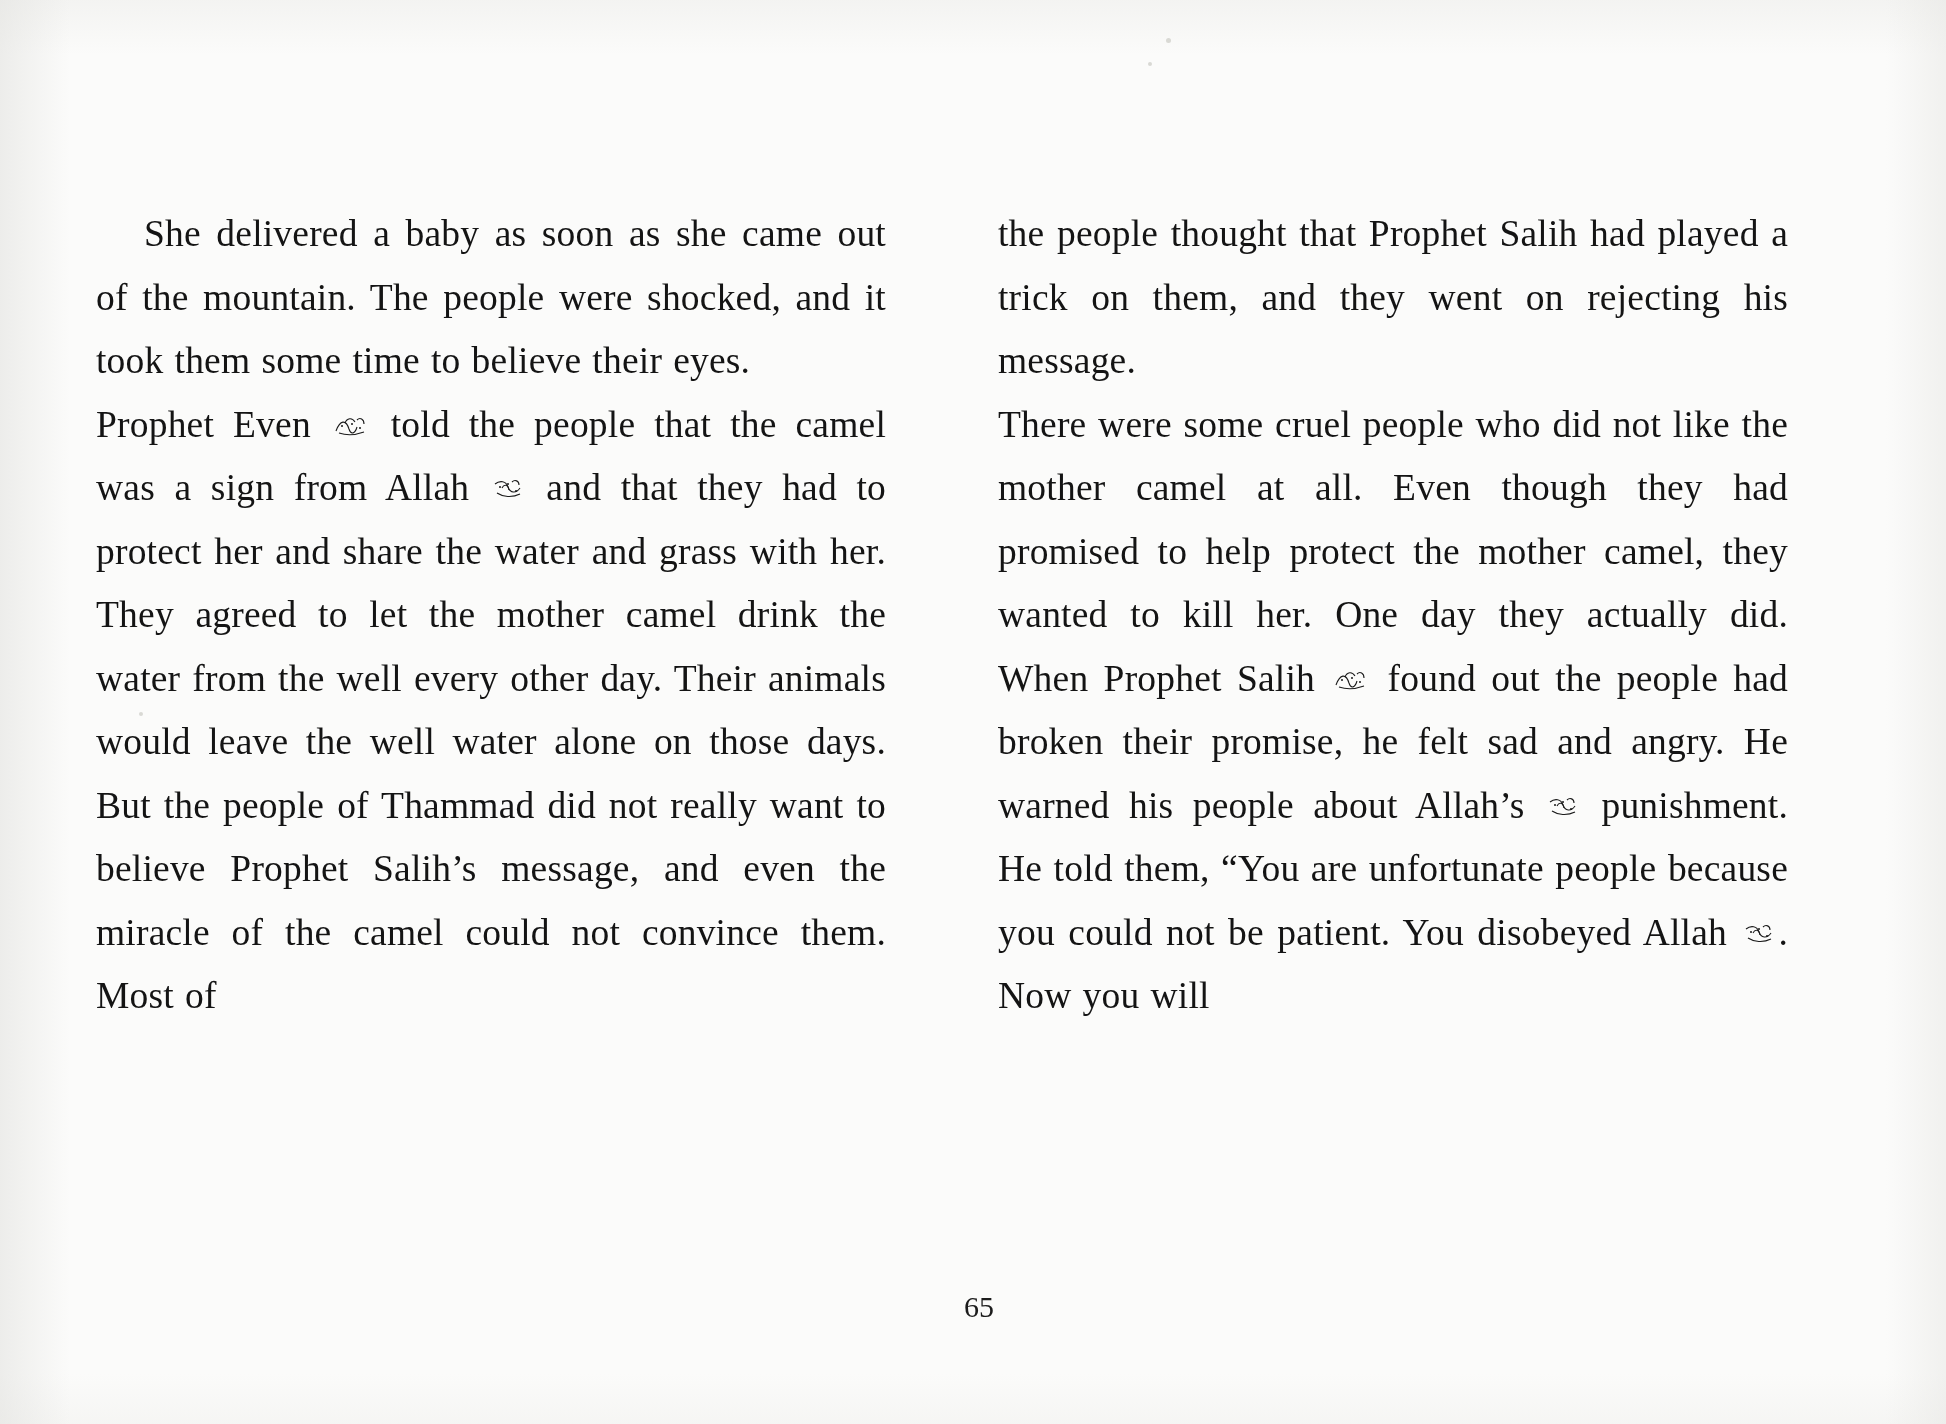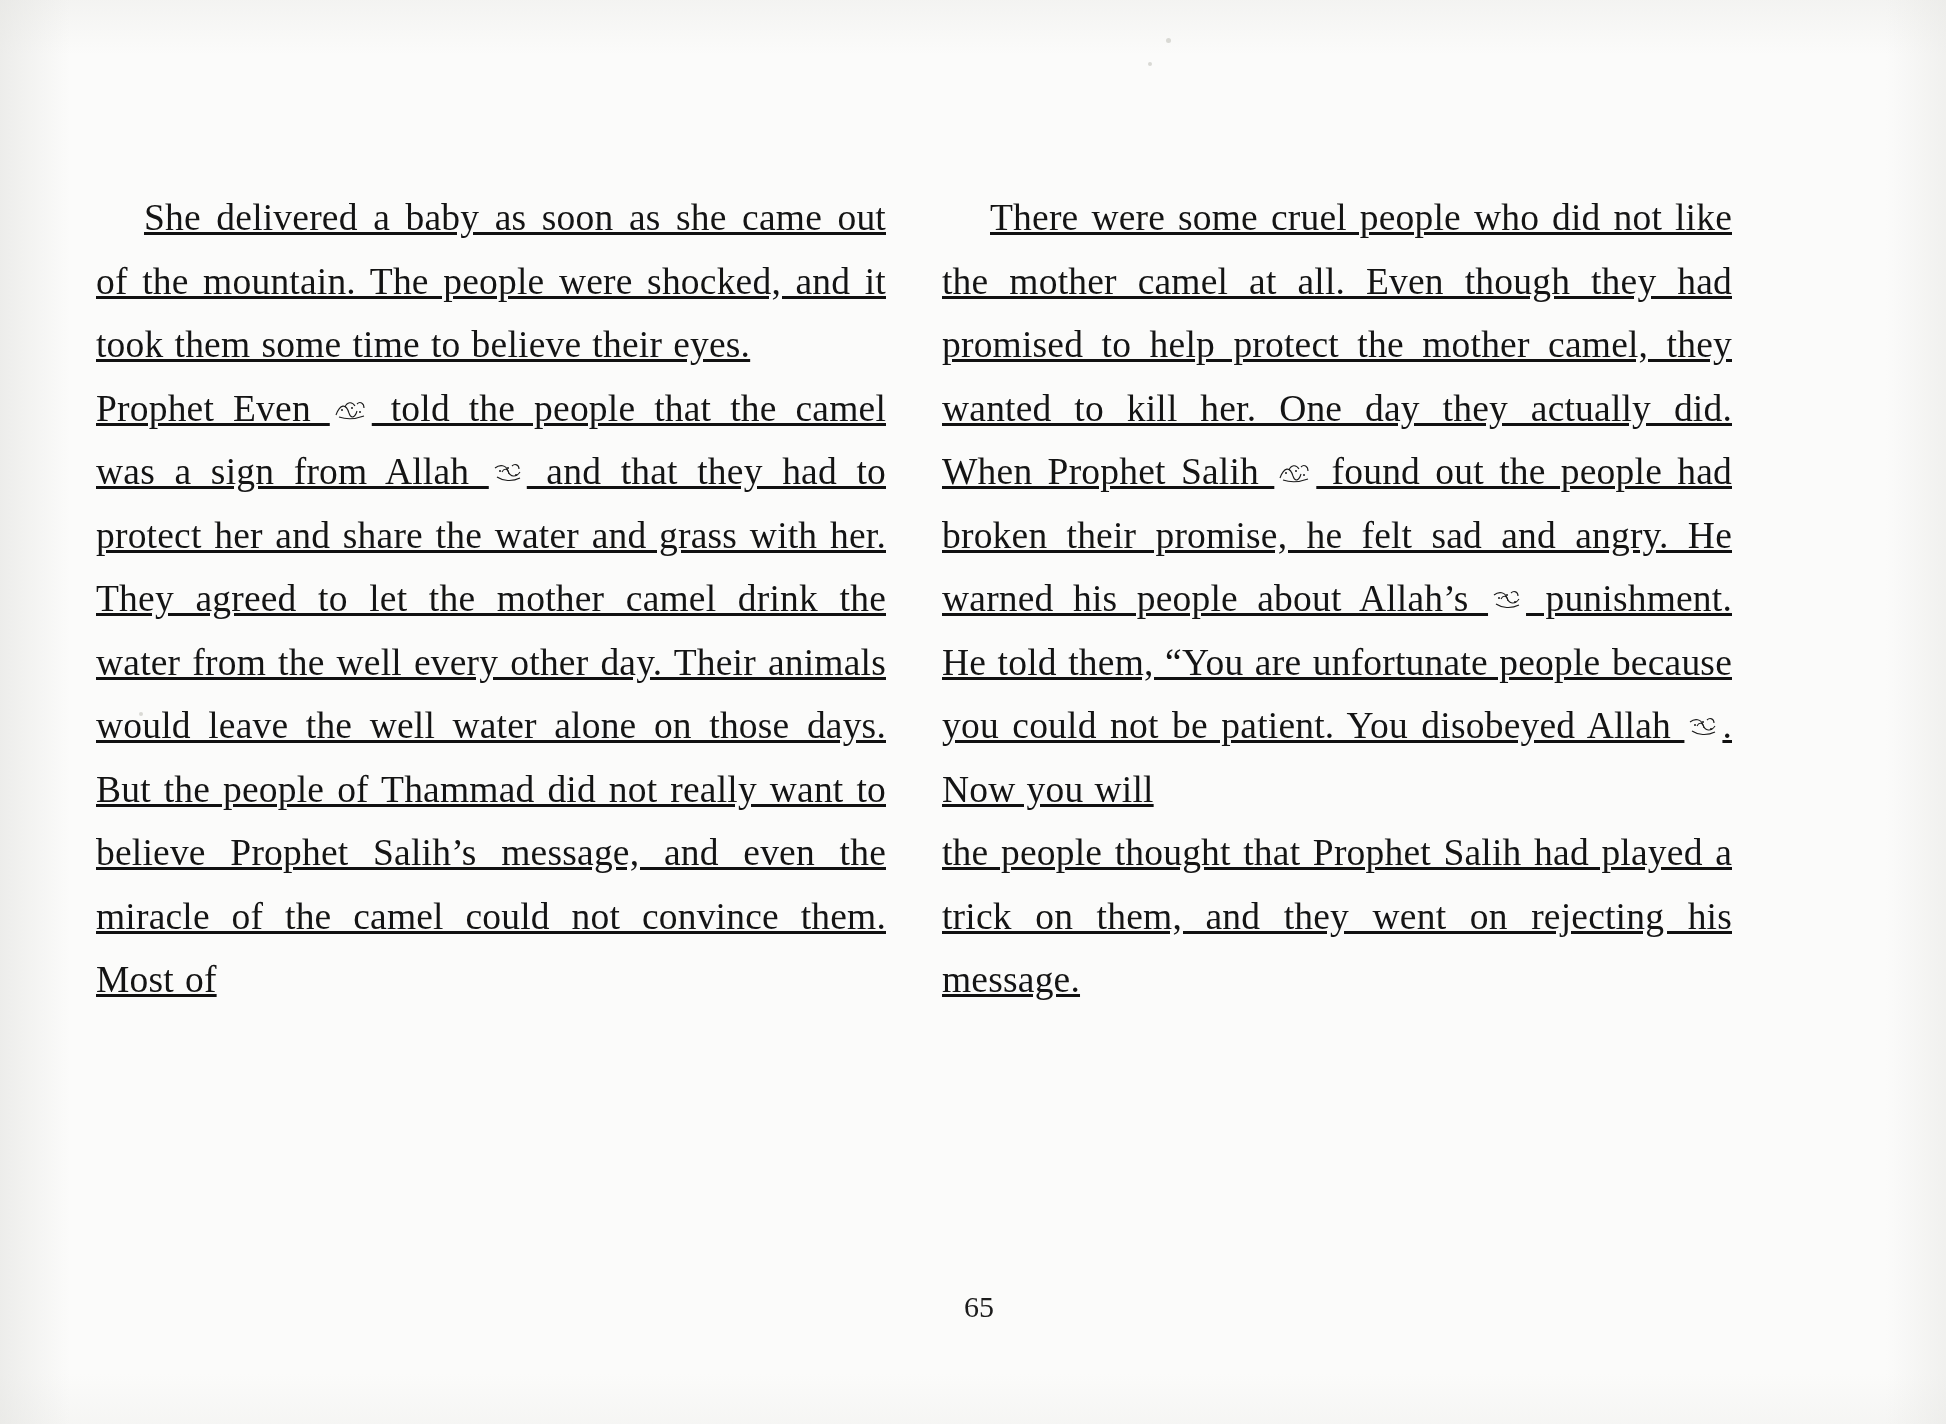--- a/index.html
+++ b/index.html
@@ -34,24 +34,23 @@
     background:
       linear-gradient(to right, rgba(225,225,222,0.55) 0px, rgba(255,255,255,0) 70px),
       linear-gradient(to left, rgba(228,228,225,0.45) 0px, rgba(255,255,255,0) 60px),
       linear-gradient(to bottom, rgba(232,232,229,0.40) 0px, rgba(255,255,255,0) 55px),
       linear-gradient(to top, rgba(235,235,232,0.35) 0px, rgba(255,255,255,0) 50px);
     pointer-events: none;
   }
 
   .text-block {
     position: absolute;
-    top: 186px;
+    top: 202px;
     display: flex;
-    gap: 56px;
-    text-decoration: underline;
+    gap: 112px;
   }
 
   .column {
     width: 790px;
   }
 
   .column.left { margin-left: 0; }
 
   p.para {
     margin: 0;
@@ -154,20 +153,24 @@
                 <circle cx="16" cy="10" r="1"></circle>
                 <circle cx="24" cy="17" r="1"></circle>
               </g>
             </svg></span><span> and that they had to protect her and share the water and grass with her.  They agreed to let the mother camel drink the water from the well every other day.  Their animals would leave the well water alone on those days. But the people of Thammad did not really want to believe Prophet Salih’s message, and even the miracle of the camel could not convince them. Most of</span>
       </p>
 
     </div>
 
     <div class="column right">
 
+      <p class="para">
+        <span>the people thought that Prophet Salih had played a trick on them, and they went on rejecting his message.</span>
+      </p>
+
       <p class="para indent">
         <span>There were some cruel people who did not like the mother camel at all.  Even though they had promised to help protect the mother camel, they wanted to kill her.  One day they actually did.  When Prophet Salih </span><span class="glyph saw"><svg width="36" height="30" viewBox="0 0 36 30">
               <g fill="none" stroke="#1a1a1a" stroke-width="1.1">
                 <path d="M3 20 C7 9, 13 8, 16 18 C18 24, 22 23, 24 16"></path>
                 <path d="M6 22 C12 24, 20 25, 31 21"></path>
                 <path d="M12 12 C14 7, 19 6, 22 11"></path>
                 <path d="M24 9 C27 6, 31 8, 31 13"></path>
               </g>
               <g fill="#1a1a1a">
                 <circle cx="9" cy="15" r="1"></circle>
@@ -194,23 +197,19 @@
                 <path d="M20 8 C23 5, 27 7, 27 11"></path>
               </g>
               <g fill="#1a1a1a">
                 <circle cx="8" cy="13" r="1"></circle>
                 <circle cx="16" cy="10" r="1"></circle>
                 <circle cx="24" cy="17" r="1"></circle>
               </g>
             </svg></span><span>.  Now you will</span>
       </p>
 
-      <p class="para">
-        <span>the people thought that Prophet Salih had played a trick on them, and they went on rejecting his message.</span>
-      </p>
-
     </div>
 
   </div>
 
   <div class="page-number">65</div>
 
 </div>
 
 </body></html>

